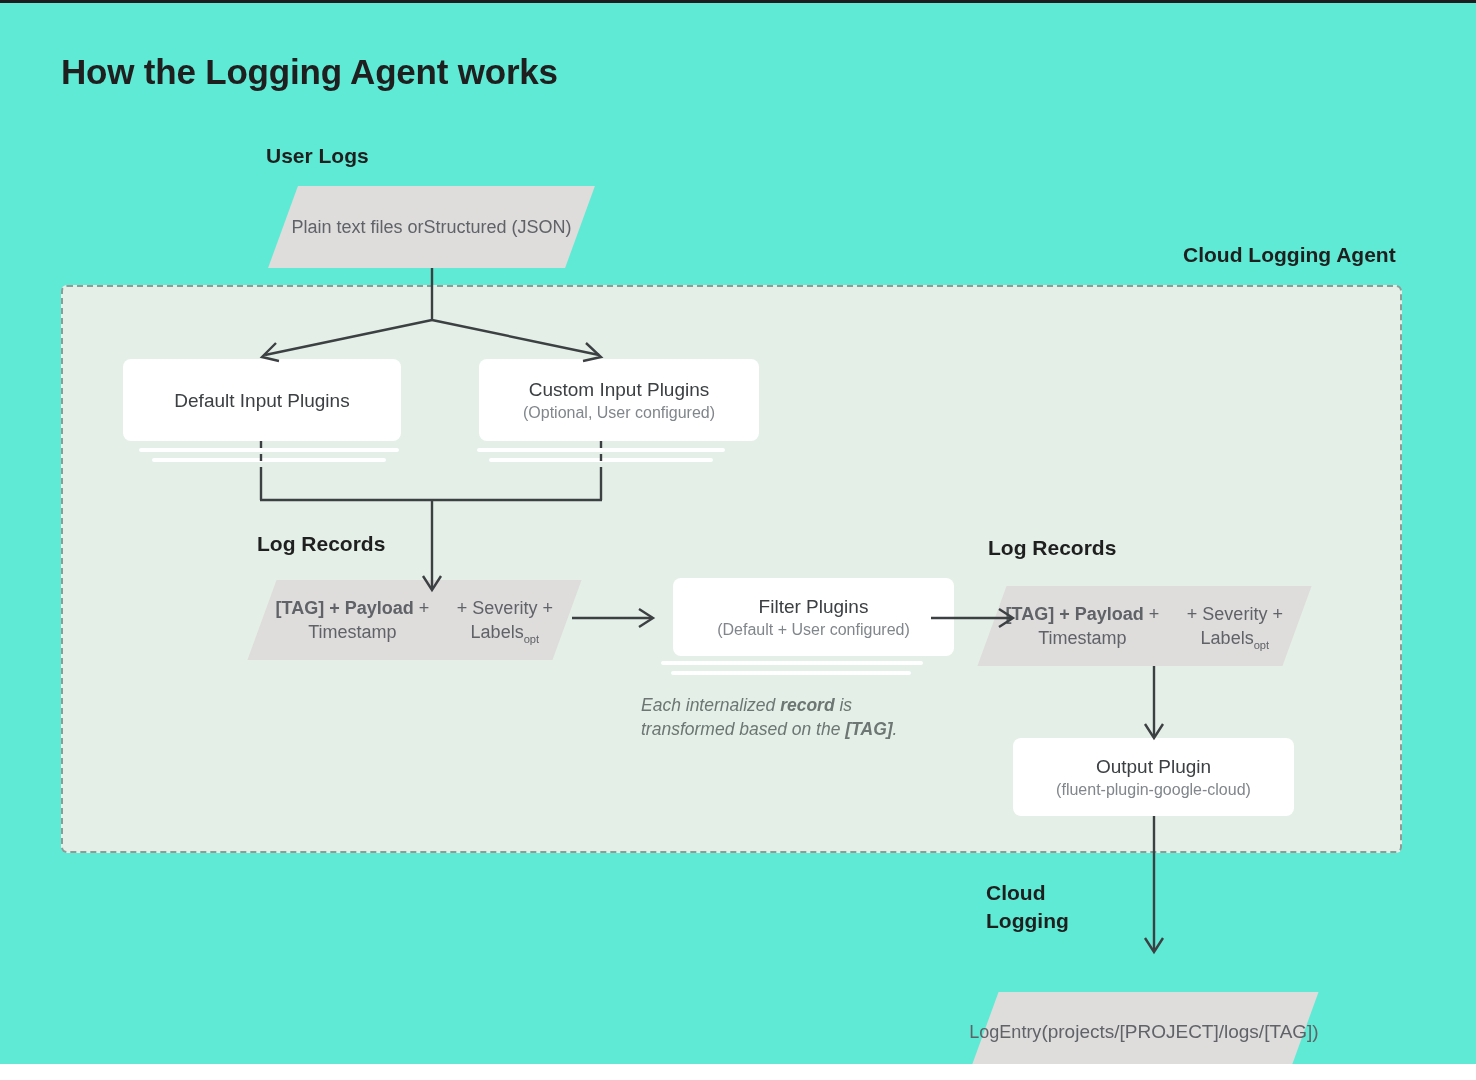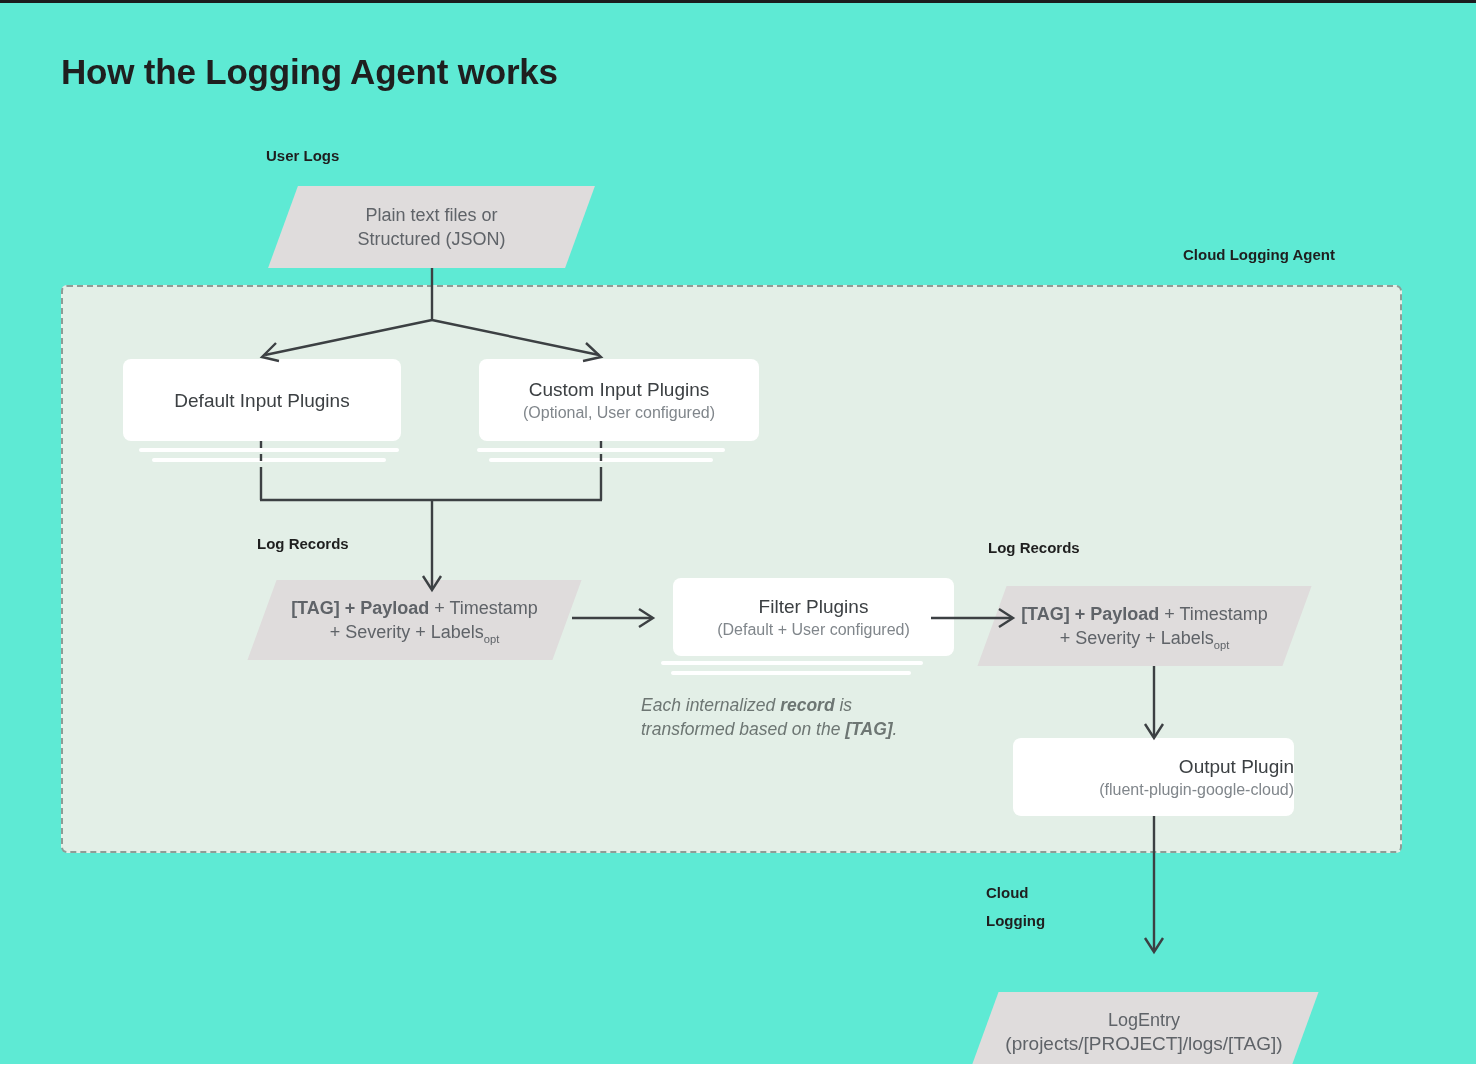--- a/index.html
+++ b/index.html
@@ -33,21 +33,21 @@
     border: 2px dashed #8f9c96;
     border-radius: 6px;
     box-sizing: border-box;
   }
 
   
   .bold-label {
     position: absolute;
     font-weight: bold;
     color: #1f1f1f;
-    font-size: 15px;
+    font-size: 21px;
     line-height: 28px;
     white-space: pre-line;
   }
 
   #page-title {
     position: absolute;
     left: 61px; top: 52px;
     font-size: 35px;
     font-weight: bold;
     color: #1f1f1f;
@@ -64,21 +64,21 @@
     left: 0; top: 0;
     width: 100%; height: 100%;
     background: #dfdcdc;
     transform: skewX(-20deg);
   }
   .para .ptext {
     position: relative;
     width: 100%;
     height: 100%;
     display: flex;
-    flex-direction: column;
+    flex-direction: row;
     align-items: center;
     justify-content: center;
     color: #5f6368;
     font-size: 18px;
     line-height: 24px;
     text-align: center;
   }
   .para .ptext .sub {
     font-size: 19px;
   }
@@ -210,21 +210,21 @@
     <div class="ptext">
       <div>
         <b>[TAG] + Payload</b><span> + Timestamp</span>
       </div>
       <div>
         <span>+ Severity + Labels</span><span class="sub-opt">opt</span>
       </div>
     </div>
   </div>
 
-  <div class="wbox" style="left:1013px; top:738px; width:281px; height:78px;align-items:flex-end;">
+  <div class="wbox" style="left:1013px; top:738px; width:281px; height:78px;">
     <div class="t1">Output Plugin</div>
     <div class="t2">(fluent-plugin-google-cloud)</div>
   </div>
 
   <div class="para" style="left:984px; top:952px; width:320px; height:80px;margin-top:40px;">
     <div class="skewbg"></div>
     <div class="ptext">
       <div>LogEntry</div>
       <div class="sub">(projects/[PROJECT]/logs/[TAG])</div>
     </div>

